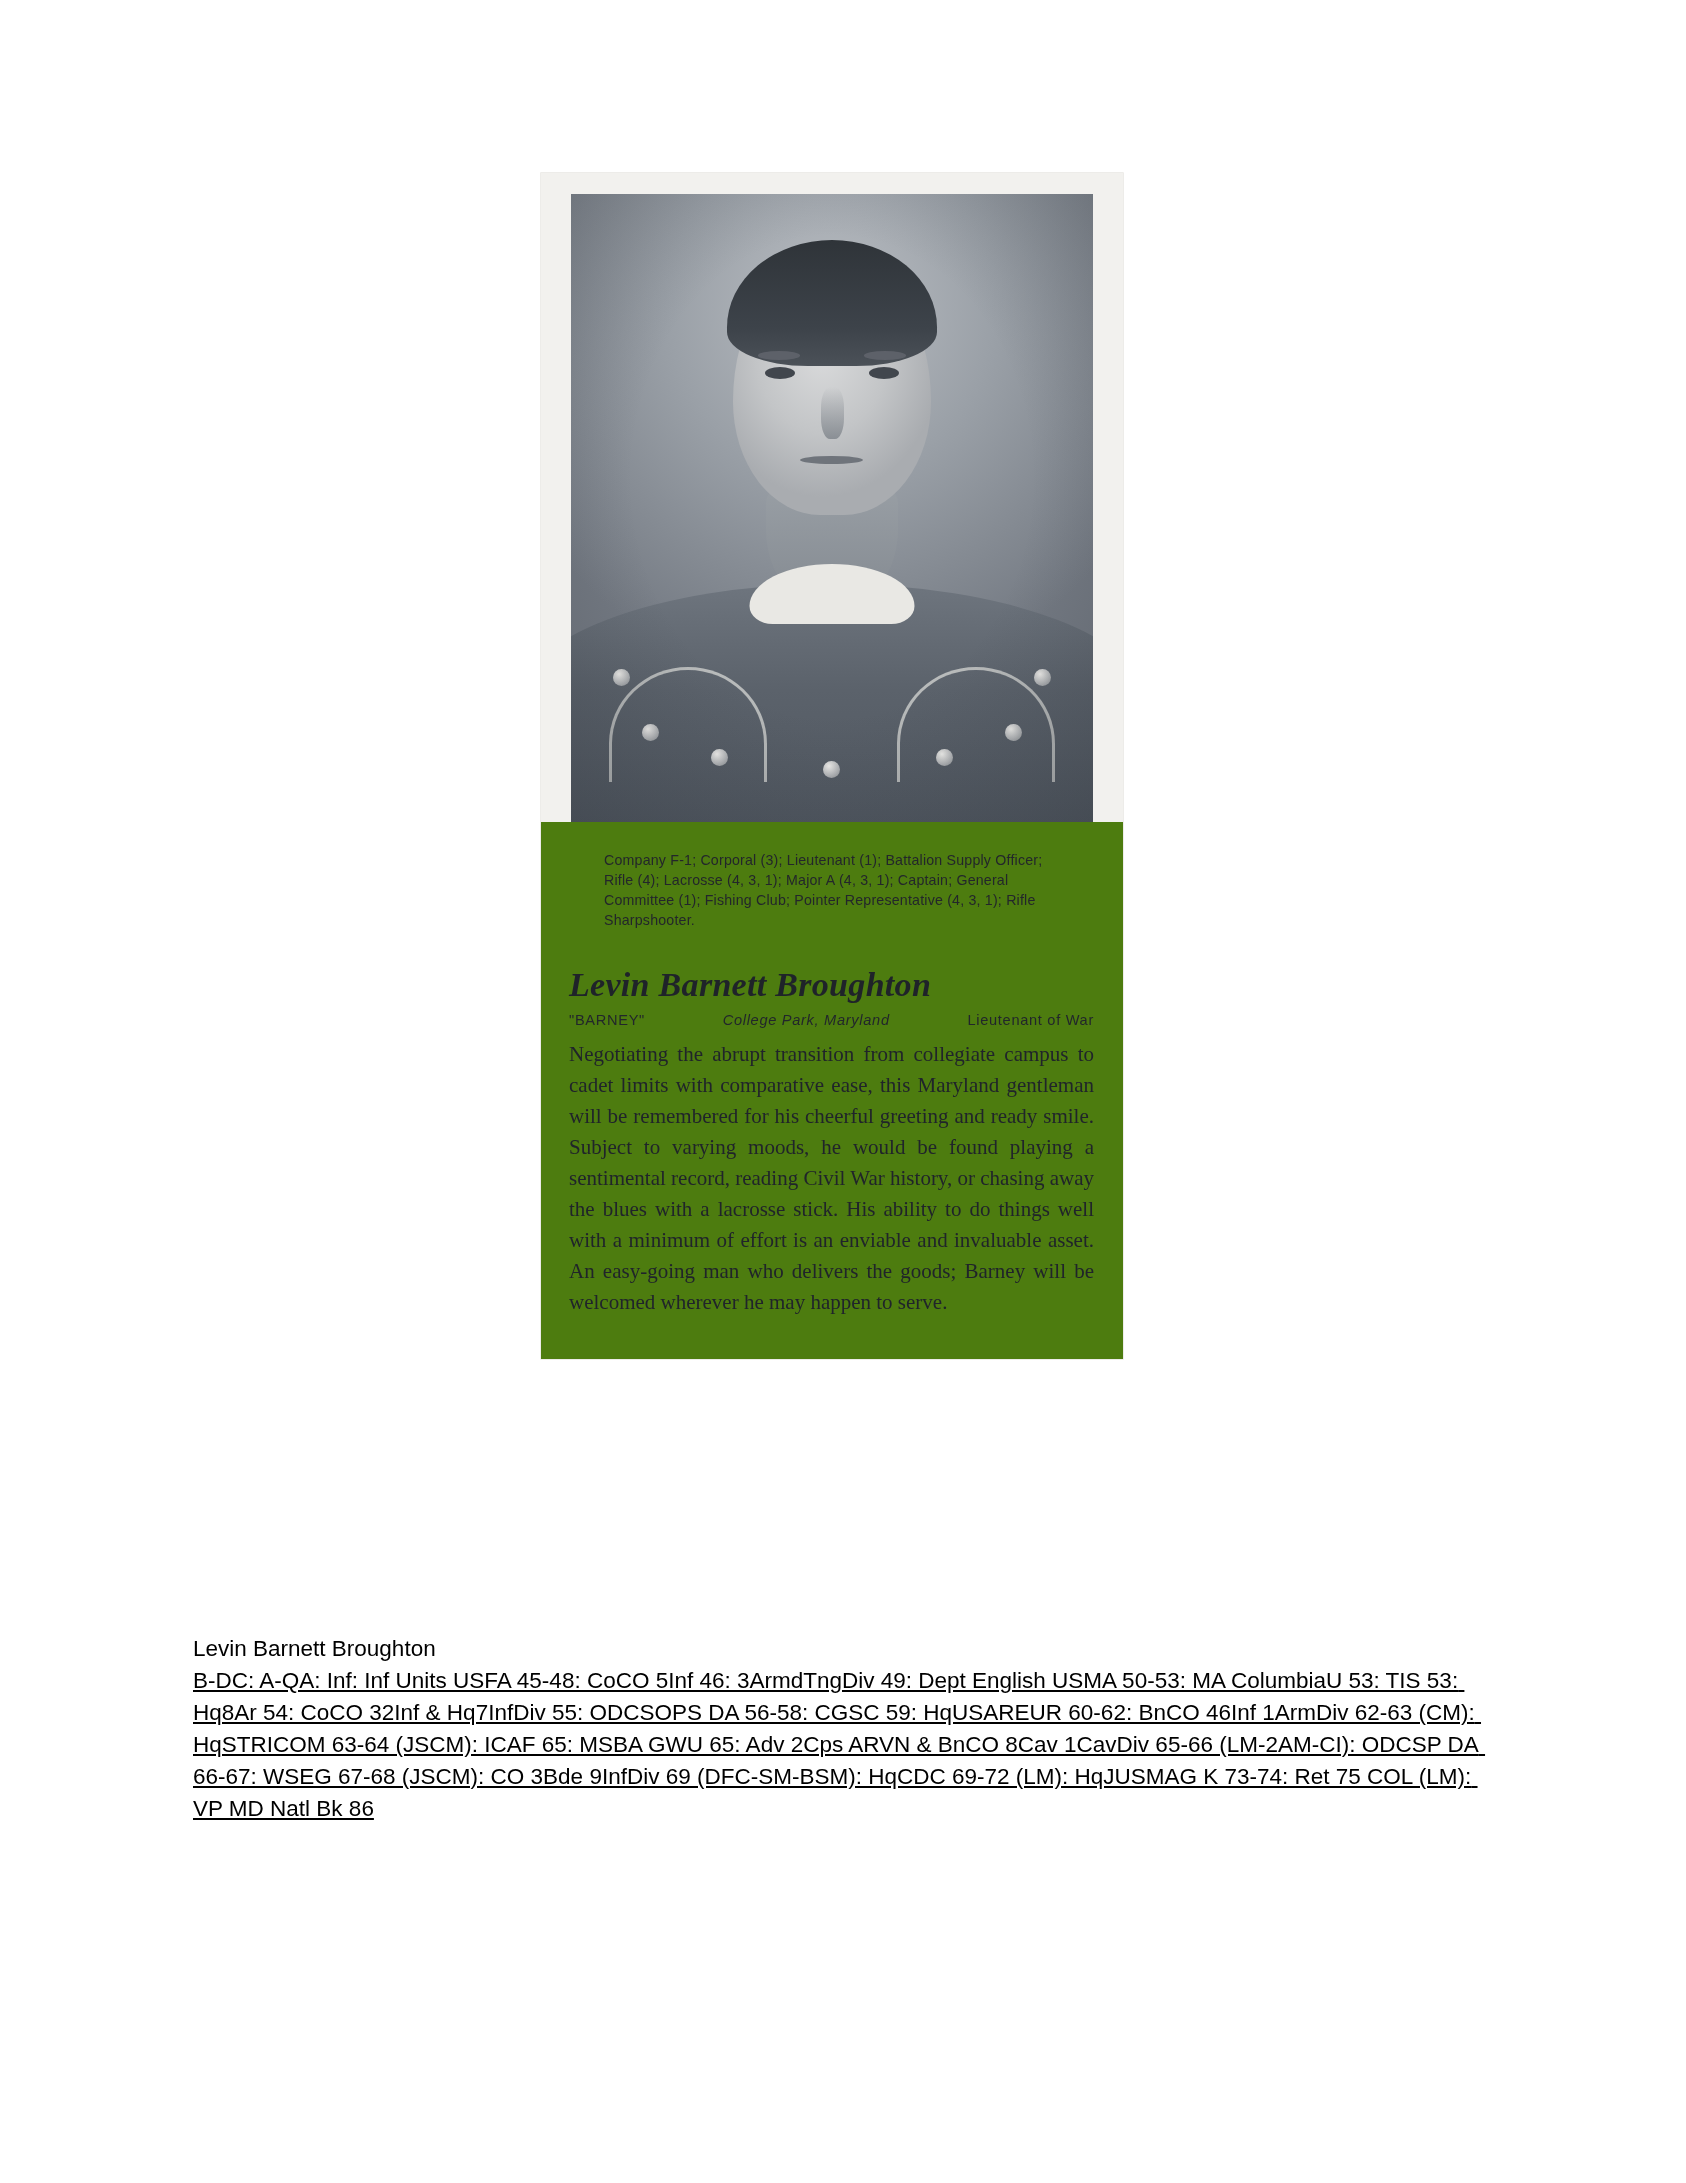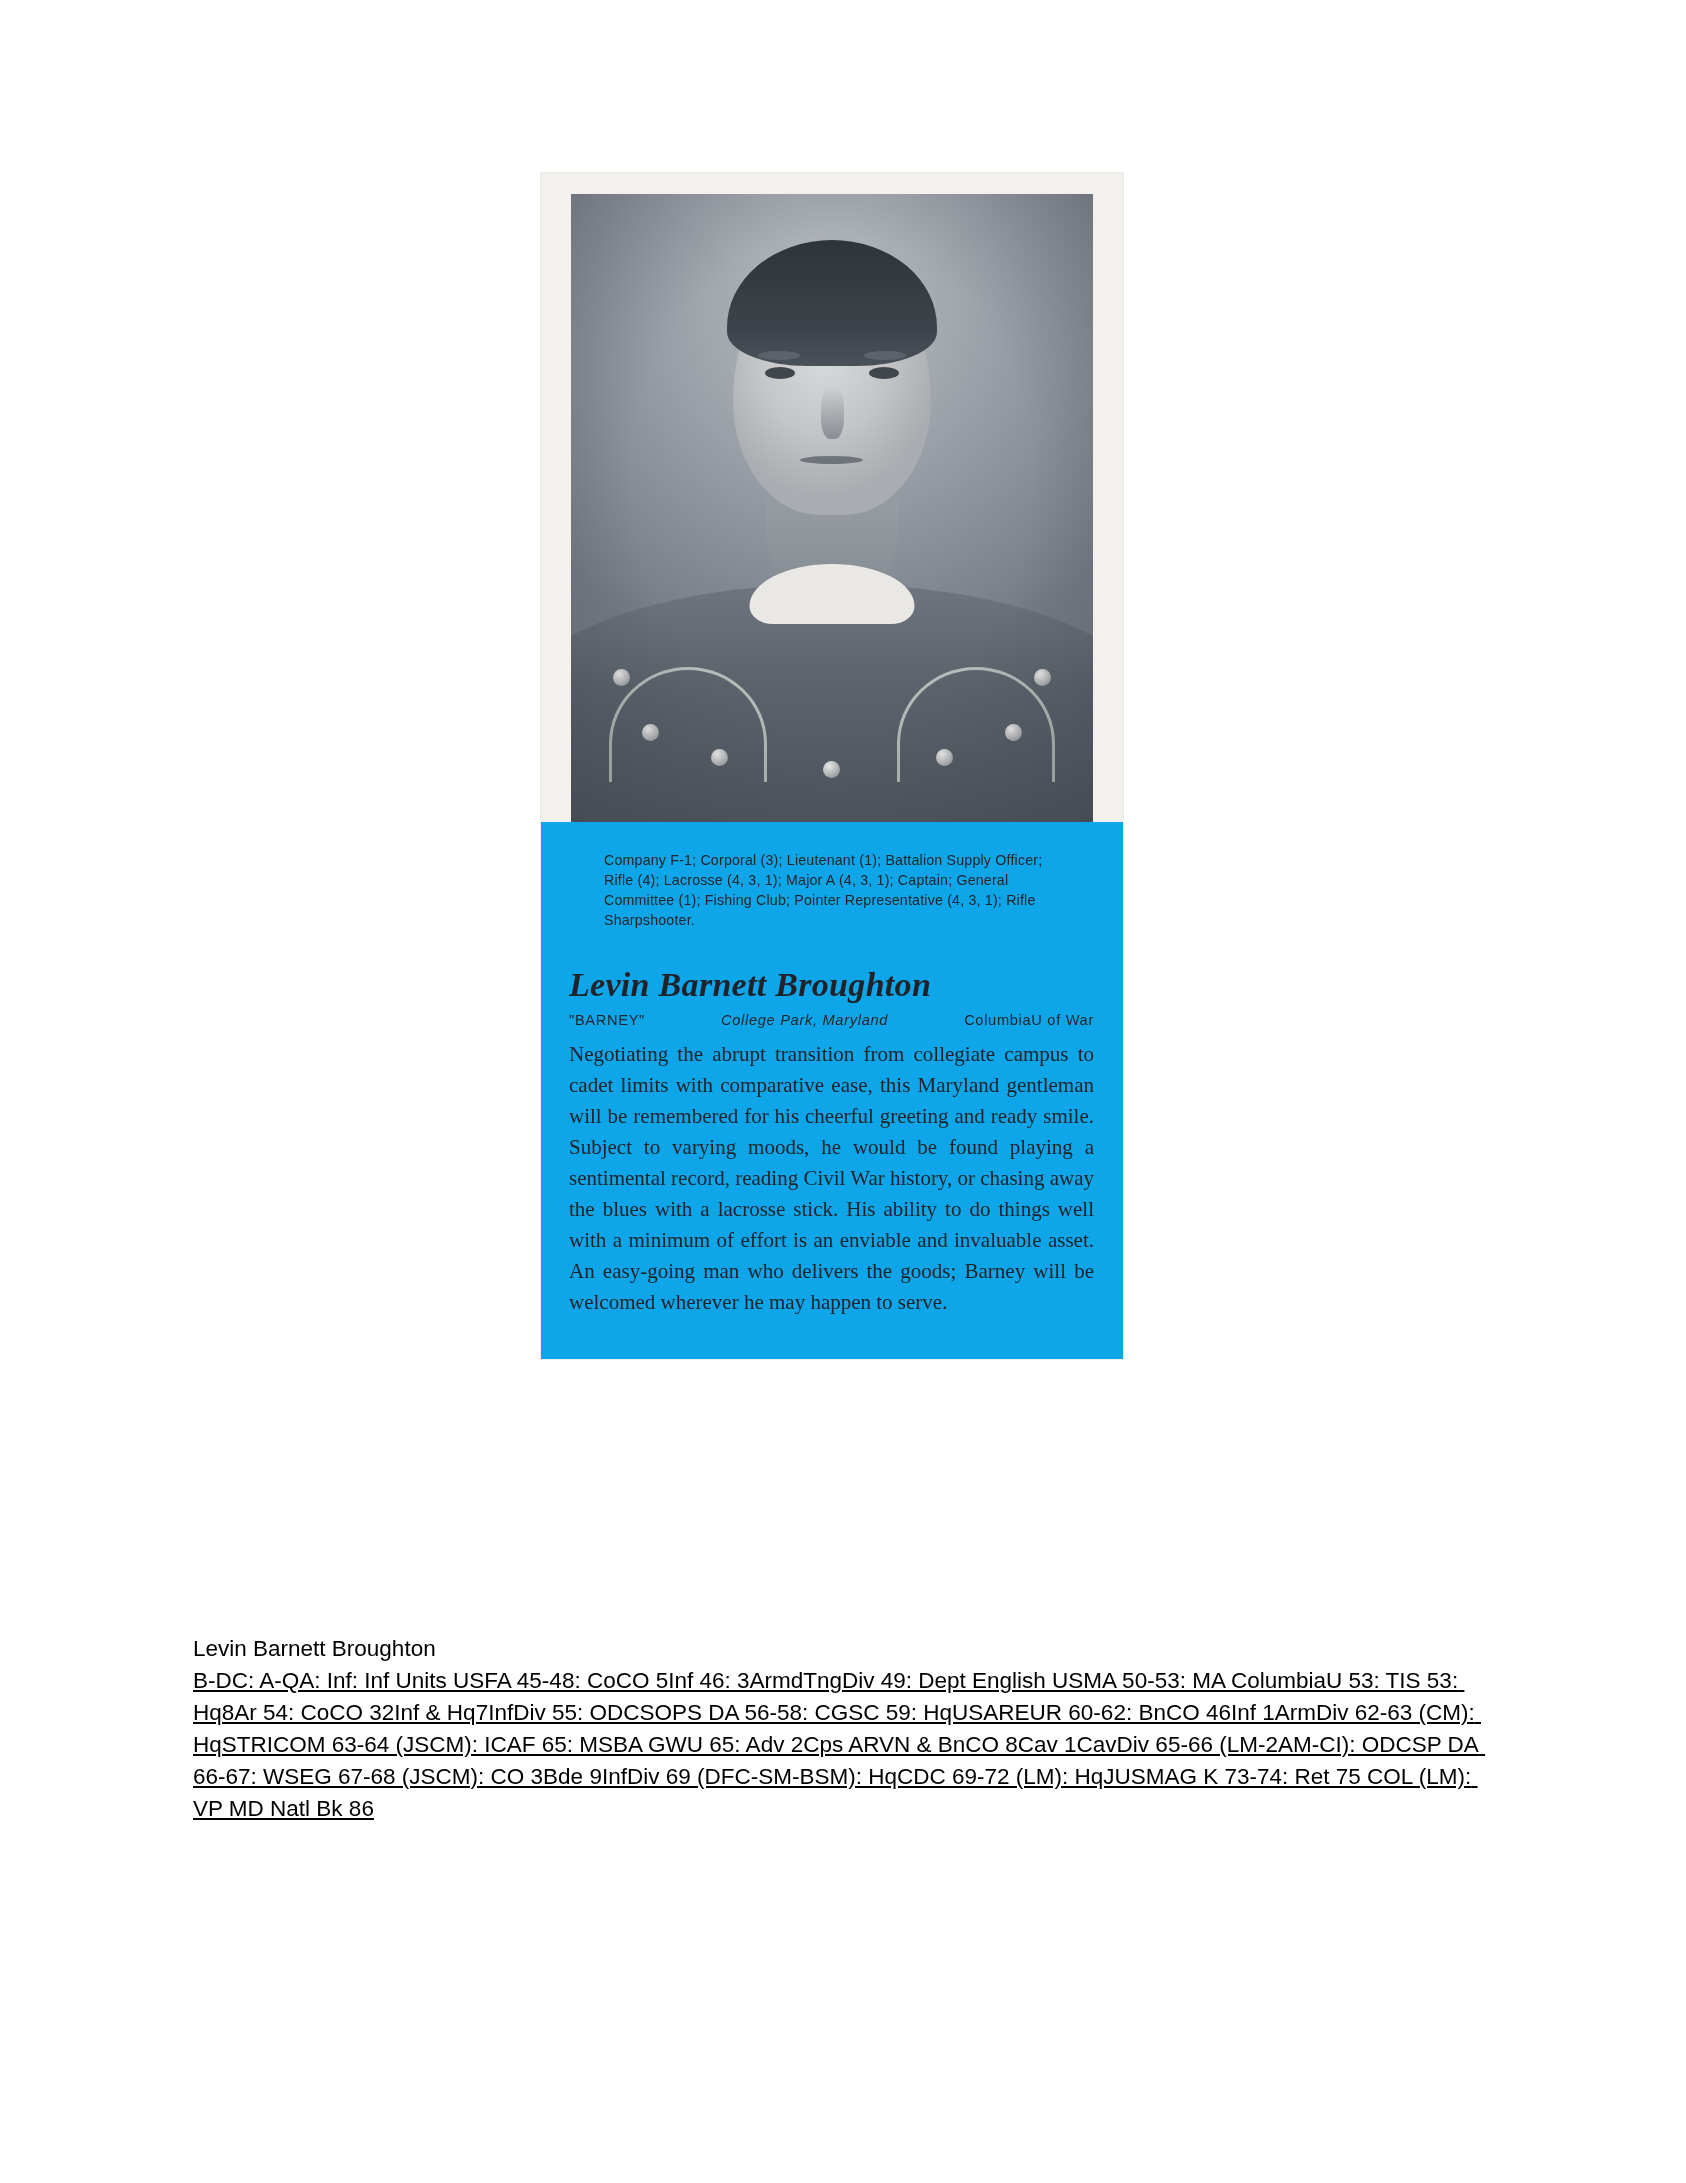--- a/index.html
+++ b/index.html
@@ -14,21 +14,21 @@
     position: relative;
     overflow: hidden;
   }
 
   
   .clipping {
     position: absolute;
     left: 541px;
     top: 173px;
     width: 582px;
-    background: #0ea5e9;
+    background: #4d7c0f;
     box-shadow: 0 0 0 0.7px #e6e4e0;
   }
 
   .photo-wrap {
     padding: 21px 30px 0 30px;
     background: #f2f1ee;
   }
 
   .photo {
     width: 100%;
@@ -259,21 +259,21 @@
     </div>
   </div>
 
   <div class="activities">Company F-1; Corporal (3); Lieutenant (1); Battalion Supply Officer; Rifle (4); Lacrosse (4, 3, 1); Major A (4, 3, 1); Captain; General Committee (1); Fishing Club; Pointer Representative (4, 3, 1); Rifle Sharpshooter.</div>
 
   <div class="name-script">Levin Barnett Broughton</div>
 
   <div class="meta-row">
     <span class="nickname">"BARNEY"</span>
     <span class="hometown">College Park, Maryland</span>
-    <span class="office">ColumbiaU of War</span>
+    <span class="office">Lieutenant of War</span>
   </div>
 
   <div class="bio">Negotiating the abrupt transition from collegiate campus to cadet limits with comparative ease, this Maryland gentleman will be remembered for his cheerful greeting and ready smile. Subject to varying moods, he would be found playing a sentimental record, reading Civil War history, or chasing away the blues with a lacrosse stick. His ability to do things well with a minimum of effort is an enviable and invaluable asset. An easy-going man who delivers the goods; Barney will be welcomed wherever he may happen to serve.</div>
 
 </div>
 
 <div class="transcript">
   <span class="tname">Levin Barnett Broughton</span><span class="tbody">B-DC: A-QA: Inf: Inf Units USFA 45-48: CoCO 5Inf 46: 3ArmdTngDiv 49: Dept English USMA 50-53: MA ColumbiaU 53: TIS 53: Hq8Ar 54: CoCO 32Inf &amp; Hq7InfDiv 55: ODCSOPS DA 56-58: CGSC 59: HqUSAREUR 60-62: BnCO 46Inf 1ArmDiv 62-63 (CM): HqSTRICOM 63-64 (JSCM): ICAF 65: MSBA GWU 65: Adv 2Cps ARVN &amp; BnCO 8Cav 1CavDiv 65-66 (LM-2AM-CI): ODCSP DA 66-67: WSEG 67-68 (JSCM): CO 3Bde 9InfDiv 69 (DFC-SM-BSM): HqCDC 69-72 (LM): HqJUSMAG K 73-74: Ret 75 COL (LM): VP MD Natl Bk 86</span>
 </div>
 

